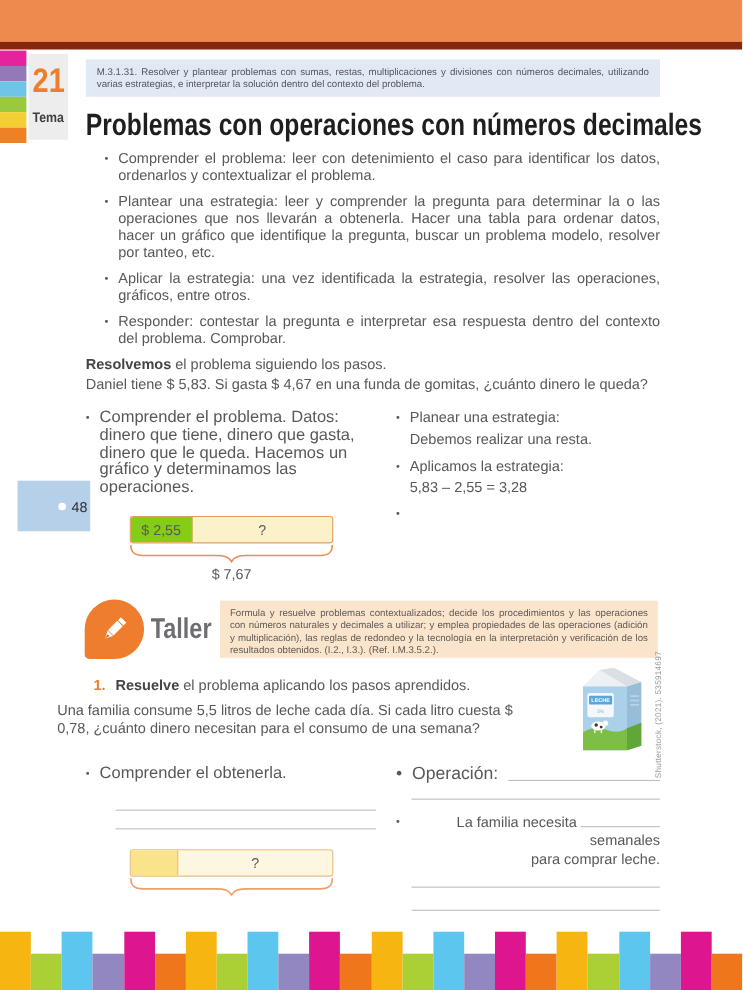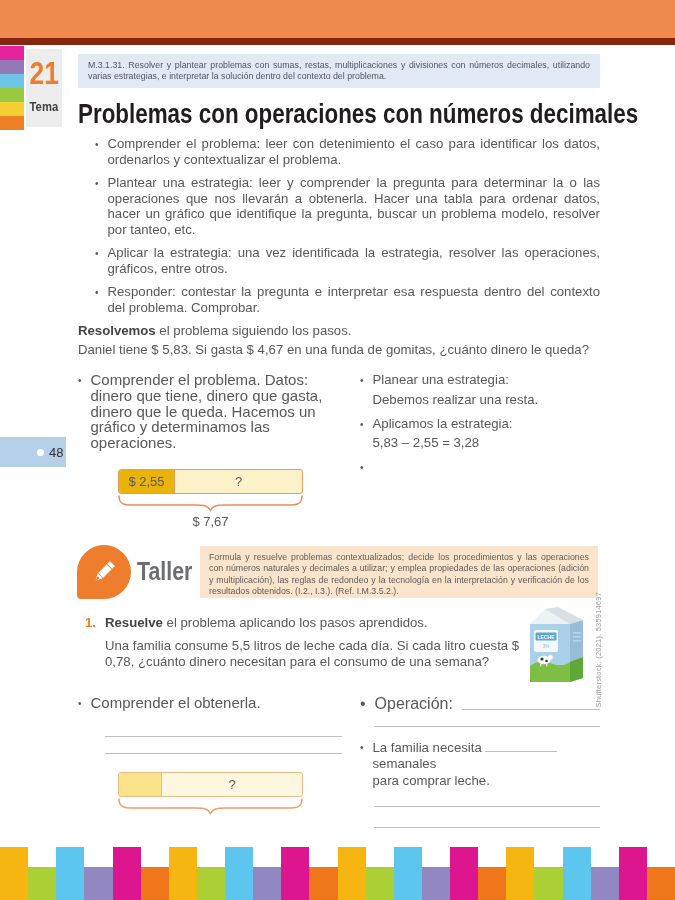--- a/index.html
+++ b/index.html
@@ -46,30 +46,30 @@
   .bullet-item .b-text{font-size:15px;line-height:15.8px;}
 
   .rb{display:flex;gap:9px;margin-bottom:6px;}
   .rb .dot{flex:none;font-size:10px;line-height:15px;margin-top:1px;}
   .rb-body{font-size:13.2px;line-height:15.8px;}
   .rb-detail{margin-top:4px;margin-bottom:2px;}
 
   
   .diagram{margin-top:18px;margin-left:40px;width:185px;}
   .strip{display:flex;height:23px;border:1.5px solid #dfa05f;border-radius:3px;overflow:hidden;background:#fcf2ca;}
-  .strip .seg1{width:55px;background:#eab308;border-right:1.5px solid #dfa05f;
+  .strip .seg1{width:55px;background:#84cc16;border-right:1.5px solid #dfa05f;
                display:flex;align-items:center;justify-content:center;font-size:13px;}
   .strip .seg2{flex:1;display:flex;align-items:center;justify-content:center;font-size:13px;}
   .diagram-2 .strip{border-color:#e9bd85;background:#fdf7e2;}
   .diagram-2 .strip .seg1{width:42px;background:#f9e48c;border-right-color:#e9bd85;}
   .brace{display:block;margin-top:1px;}
   .total-label{text-align:center;font-size:13px;margin-top:2px;}
 
   
-  .page-tab{position:absolute;left:0;top:437px;width:66px;height:30px;background:#b5d0e8;
+  .page-tab{position:absolute;left:16px;top:437px;width:66px;height:46px;background:#b5d0e8;
             display:flex;align-items:center;padding-right:9px;box-sizing:border-box;padding-left:33px;}
   .tab-leader{flex:1;border-top:2px dotted #fff;margin-left:3px;}
   .tab-dot{flex:none;width:7px;height:7px;border-radius:50%;background:#fff;margin:0 5px 0 1px;}
   .tab-num{font-size:13px;color:#2f2f31;}
 
   
   .taller{position:relative;margin:16px 0 0 77px;width:523px;height:54px;}
   .taller-icon{position:absolute;left:0;top:0;width:54px;height:54px;background:#ee7d2d;
                border-radius:50% 50% 50% 4px;display:flex;align-items:center;justify-content:center;}
   .taller-word{position:absolute;left:60px;top:11px;font-size:26px;font-weight:700;color:#6d6e71;
@@ -78,33 +78,33 @@
               padding:6px 9px;font-size:8.8px;line-height:11.3px;color:#5f5a55;text-align:justify;}
 
   .credit{position:absolute;left:594px;top:592px;font-size:7.5px;color:#9a9a9a;
           writing-mode:vertical-rl;transform:rotate(180deg);letter-spacing:.2px;}
 
   
   .exercise-head{display:flex;margin:16px 0 0 85px;gap:9px;}
   .ex-num{color:#ef7f22;font-weight:700;font-size:13.2px;line-height:16px;}
   .ex-instruction{margin:0;font-size:13.2px;line-height:16px;}
   .ex-instruction b{color:#454547;}
-  .ex-problem{margin:7px 0 0 105px;width:418px;font-size:13.2px;line-height:16.5px;}
+  .ex-problem{margin:7px 0 0 52px;width:418px;font-size:13.2px;line-height:16.5px;}
 
   .milk{position:absolute;left:520px;top:602px;}
 
   .ex-cols{margin-top:24px;}
   .blank-line{border-bottom:1px solid #bfbfbf;height:1px;}
   .left-blank1{margin:24px 0 0 27px;width:237px;}
   .left-blank2{margin:15px 0 0 27px;width:237px;}
   .op-row{display:flex;gap:9px;}
   .op-line{flex:1;border-bottom:1px solid #bfbfbf;margin-bottom:3px;}
   .right-blank{margin:12px 0 0 14px;}
   .answer{margin:12px 0 0 0;}
-  .answer .rb-body{line-height:16.5px;}
+  .answer .rb-body{line-height:16.5px;text-align:right;}
   .inline-blank{display:inline-block;width:72px;border-bottom:1px solid #bfbfbf;height:12px;}
   .ans-blank1{margin:16px 0 0 14px;}
   .ans-blank2{margin:19px 0 0 14px;}
 
   
   .footer-bars{position:absolute;left:0;right:0;bottom:0;height:53px;display:flex;background:#fff;}
   .fbar{flex:1;}
   .fbar.short{align-self:flex-end;height:33px;}
 </style>
 </head>

